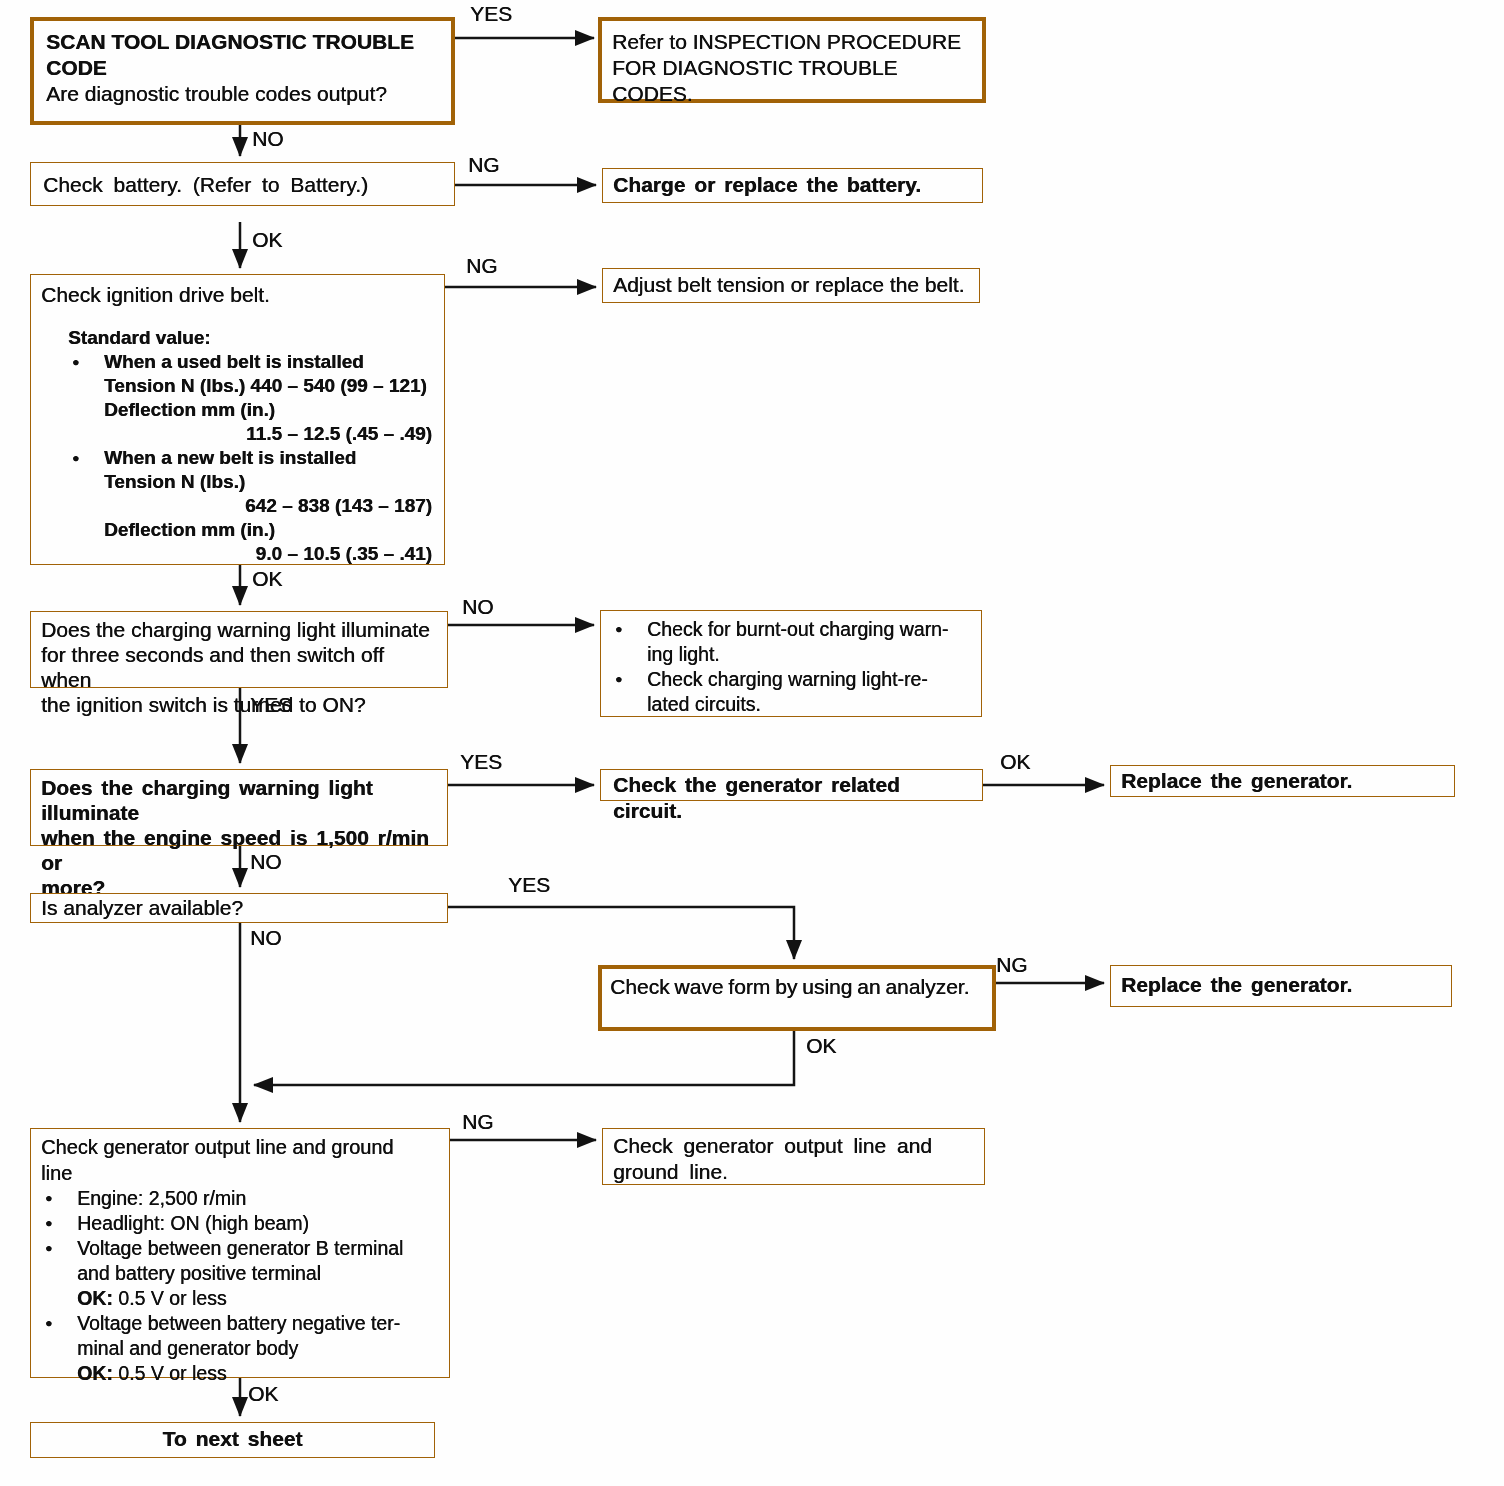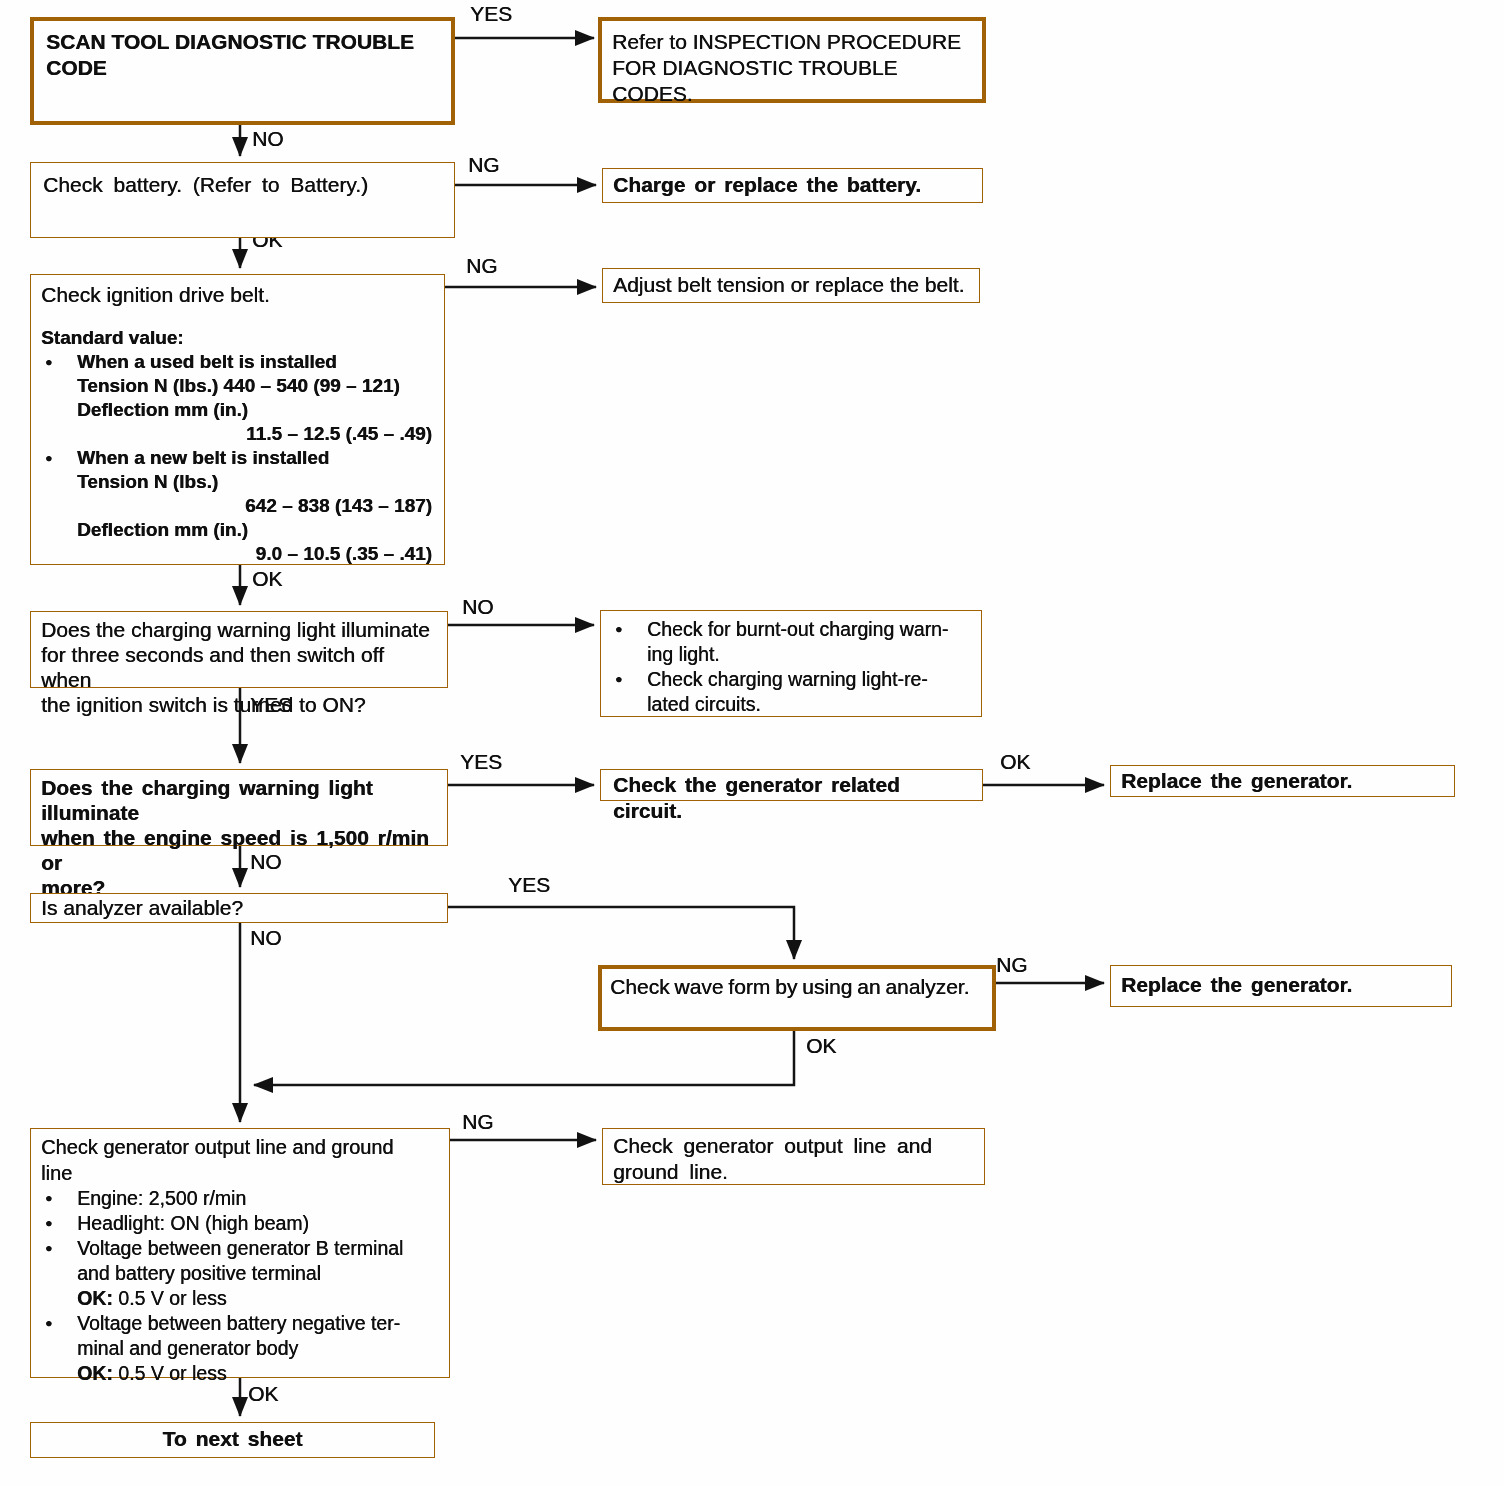--- a/index.html
+++ b/index.html
@@ -93,33 +93,34 @@
   <div class="edge-label" style="left:508px;top:874px;">YES</div>
   <div class="edge-label" style="left:250px;top:927px;">NO</div>
   <div class="edge-label" style="left:996px;top:954px;">NG</div>
   <div class="edge-label" style="left:806px;top:1035px;">OK</div>
   <div class="edge-label" style="left:462px;top:1111px;">NG</div>
   <div class="edge-label" style="left:248px;top:1383px;">OK</div>
 
   <div class="node thick" style="left:30px;top:17px;width:425px;height:108px;padding:8px 12px;">
     <div class="bold pre">SCAN TOOL DIAGNOSTIC TROUBLE
 CODE</div>
+    <div>Are diagnostic trouble codes output?</div>
   </div>
 
   <div class="node thick pre" style="left:598px;top:17px;width:388px;height:86px;padding:8px 10px;">Refer to INSPECTION PROCEDURE
 FOR DIAGNOSTIC TROUBLE
 CODES.</div>
 
-  <div class="node ws5" style="left:30px;top:162px;width:425px;height:76px;padding:9px 12px;">Check battery. (Refer to Battery.)</div>
+  <div class="node ws5" style="left:30px;top:162px;width:425px;height:44px;padding:9px 12px;">Check battery. (Refer to Battery.)</div>
 
   <div class="node ws3" style="left:602px;top:168px;width:381px;height:35px;padding:3px 10px;">Charge or replace the battery.</div>
 
   <div class="node" style="left:30px;top:274px;width:415px;height:291px;padding:7px 10px;">
     <div>Check ignition drive belt.</div>
-    <div class="belt-section" style="margin-top:18px;">
+    <div class="belt-section" style="margin-top:18px;margin-left:27px;">
       <div class="bold">Standard value:</div>
       <div class="bullet-row">
         <span class="bullet-glyph">●</span>
         <div class="bullet-body">
           <div>When a used belt is installed</div>
           <div>Tension N (lbs.) 440 – 540 (99 – 121)</div>
           <div>Deflection mm (in.)</div>
           <div class="right-val">11.5 – 12.5 (.45 – .49)</div>
         </div>
       </div>

